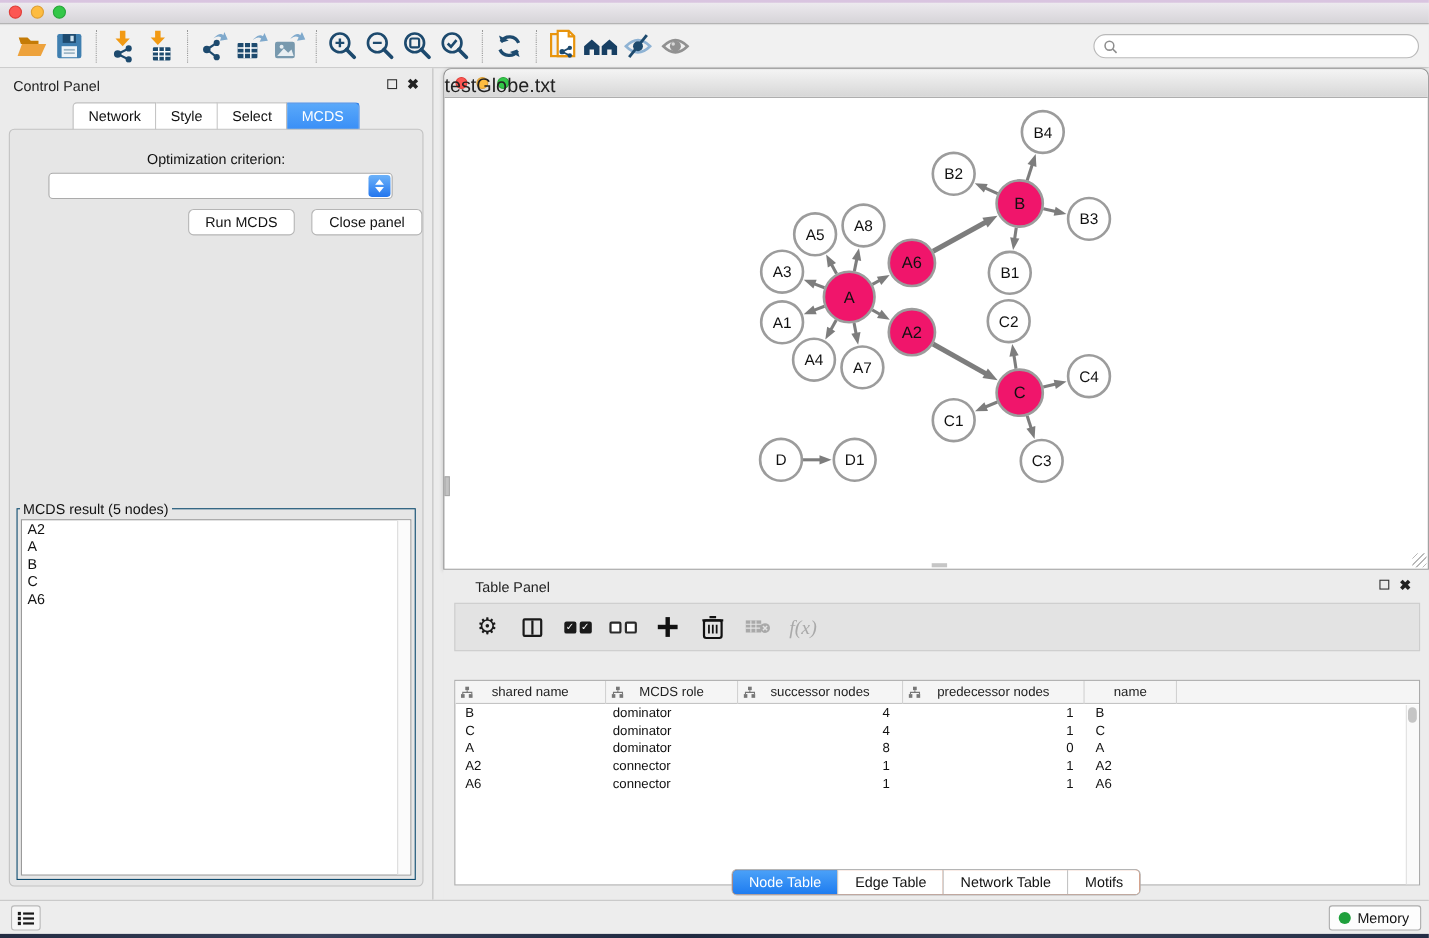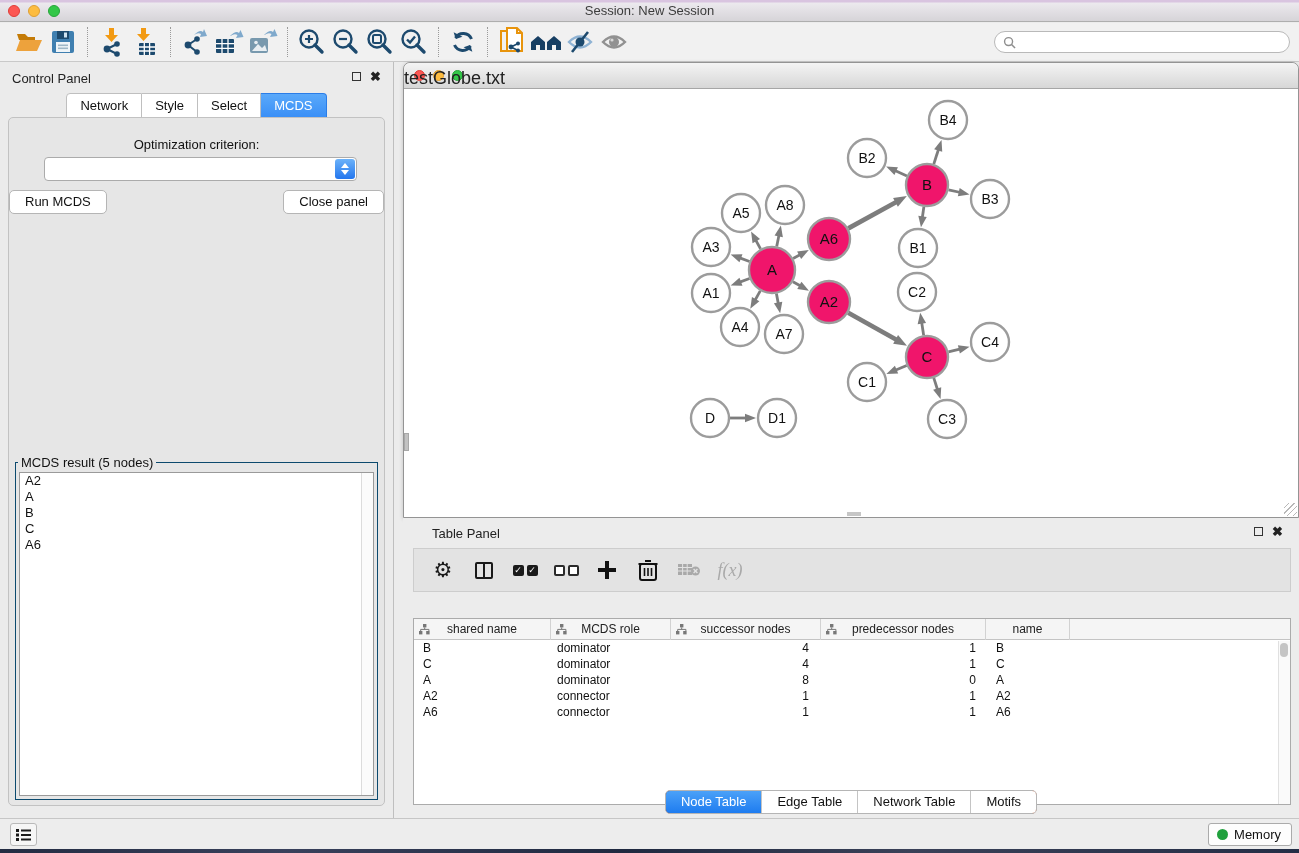--- a/index.html
+++ b/index.html
@@ -50,21 +50,21 @@
     background:#e6e6e6; border:1px solid #c2c2c2; border-radius:5px; }
   .opt-label { position:absolute; left:0; right:0; top:19px; text-align:center; font-size:13px; color:#111; }
   .opt-select { position:absolute; left:35px; top:39px; width:313px; height:24px;
     background:#fff; border:1px solid #ababab; border-radius:4px; cursor:pointer; display:flex; align-items:center; }
   .opt-select .val { flex:1; text-align:center; font-size:13px; color:#111; padding-right:18px; }
   .opt-stepper { position:absolute; right:1px; top:1px; bottom:1px; width:20px; border-radius:3px;
     background:linear-gradient(180deg,#6cb2f9,#2376ee); display:flex; flex-direction:column;
     align-items:center; justify-content:center; gap:2px; }
   .opt-stepper .up { width:0;height:0;border-left:4px solid transparent;border-right:4px solid transparent;border-bottom:5px solid #fff; }
   .opt-stepper .dn { width:0;height:0;border-left:4px solid transparent;border-right:4px solid transparent;border-top:5px solid #fff; }
-  .btn-row { position:absolute; left:0; right:0; top:72px; display:flex; justify-content:space-between; gap:15px; }
+  .btn-row { position:absolute; left:12px; right:0; top:72px; display:flex; justify-content:flex-end; gap:15px; }
   .push-btn { height:24px; padding:0 15px; background:#fff; border:1px solid #b5b5b5; border-radius:5px;
     font-size:13px; color:#111; line-height:22px; cursor:pointer; }
 
   .result-fs { position:absolute; left:6px; right:6px; top:337px; bottom:5px;
     border:1px solid #0c4a6e; }
   .result-fs legend { font-size:13px; color:#111; margin-left:2px; padding:0 3px; }
   .result-list { position:absolute; left:3px; right:3px; top:2px; bottom:3px;
     background:#fff; border:1px solid #9a9a9a; overflow:hidden; }
   .result-track { position:absolute; right:0; top:0; bottom:0; width:12px; border-left:1px solid #dcdcdc; background:#fbfbfb; }
   .result-item { font-size:13px; color:#111; line-height:16px; padding-left:5px; }
@@ -137,21 +137,20 @@
 </style>
 </head>
 <body>
 
 <div class="titlebar">
   <div class="lights">
     <span class="light red"></span>
     <span class="light yellow"></span>
     <span class="light green"></span>
   </div>
-  <div class="title">Session: New Session</div>
 </div>
 
 <div class="toolbar">
   <span class="tb-icon">
     <svg width="30" height="28" viewBox="0 0 30 28">
       <path d="M3 6 h8 l3 3 h7 v3 H5 z" fill="#c47b07"></path>
       <path d="M6 12 h22 l-5 11 H2 z" fill="#eda23c"></path>
     </svg>
   </span>
   <span class="tb-icon">

